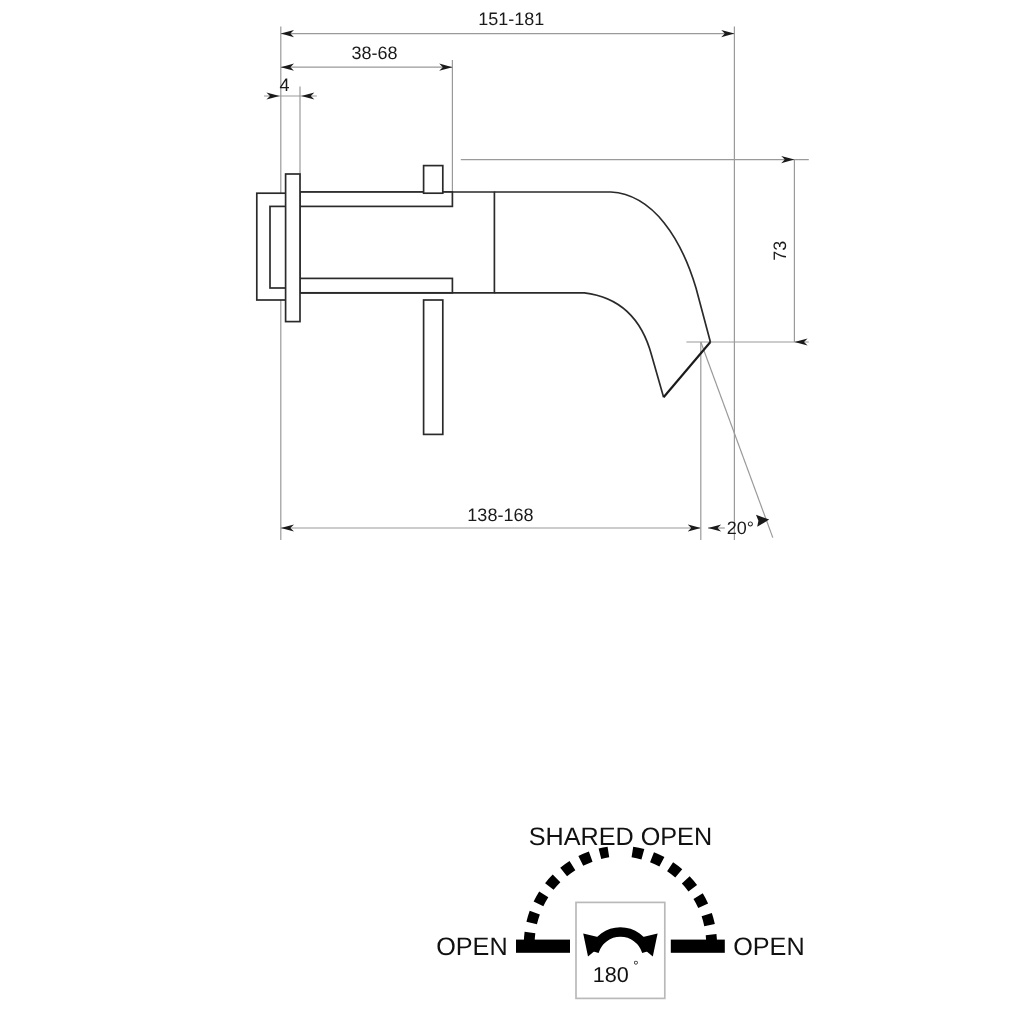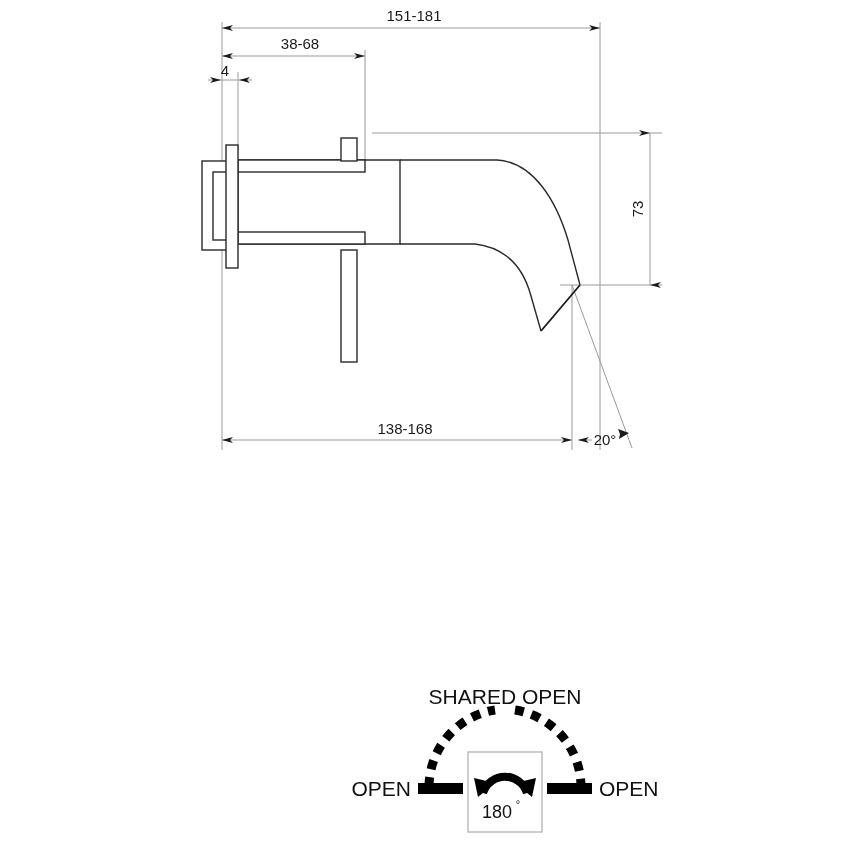--- a/index.html
+++ b/index.html
@@ -9,21 +9,21 @@
   }
   body {
     width: 850px;
     height: 850px;
     font-family: "Liberation Sans", sans-serif;
     position: relative;
     overflow: hidden;
   }
   #sheet {
     position: absolute;
-    left: 0; top: 0;
+    left: 12px; top: 0;
     width: 730px;
     height: 850px;
   }
   svg { display: block; }
   .dim-text {
     font-family: "Liberation Sans", sans-serif;
     font-size: 15px;
     fill: #1a1a1a;
   }
   .dim-text-v {

